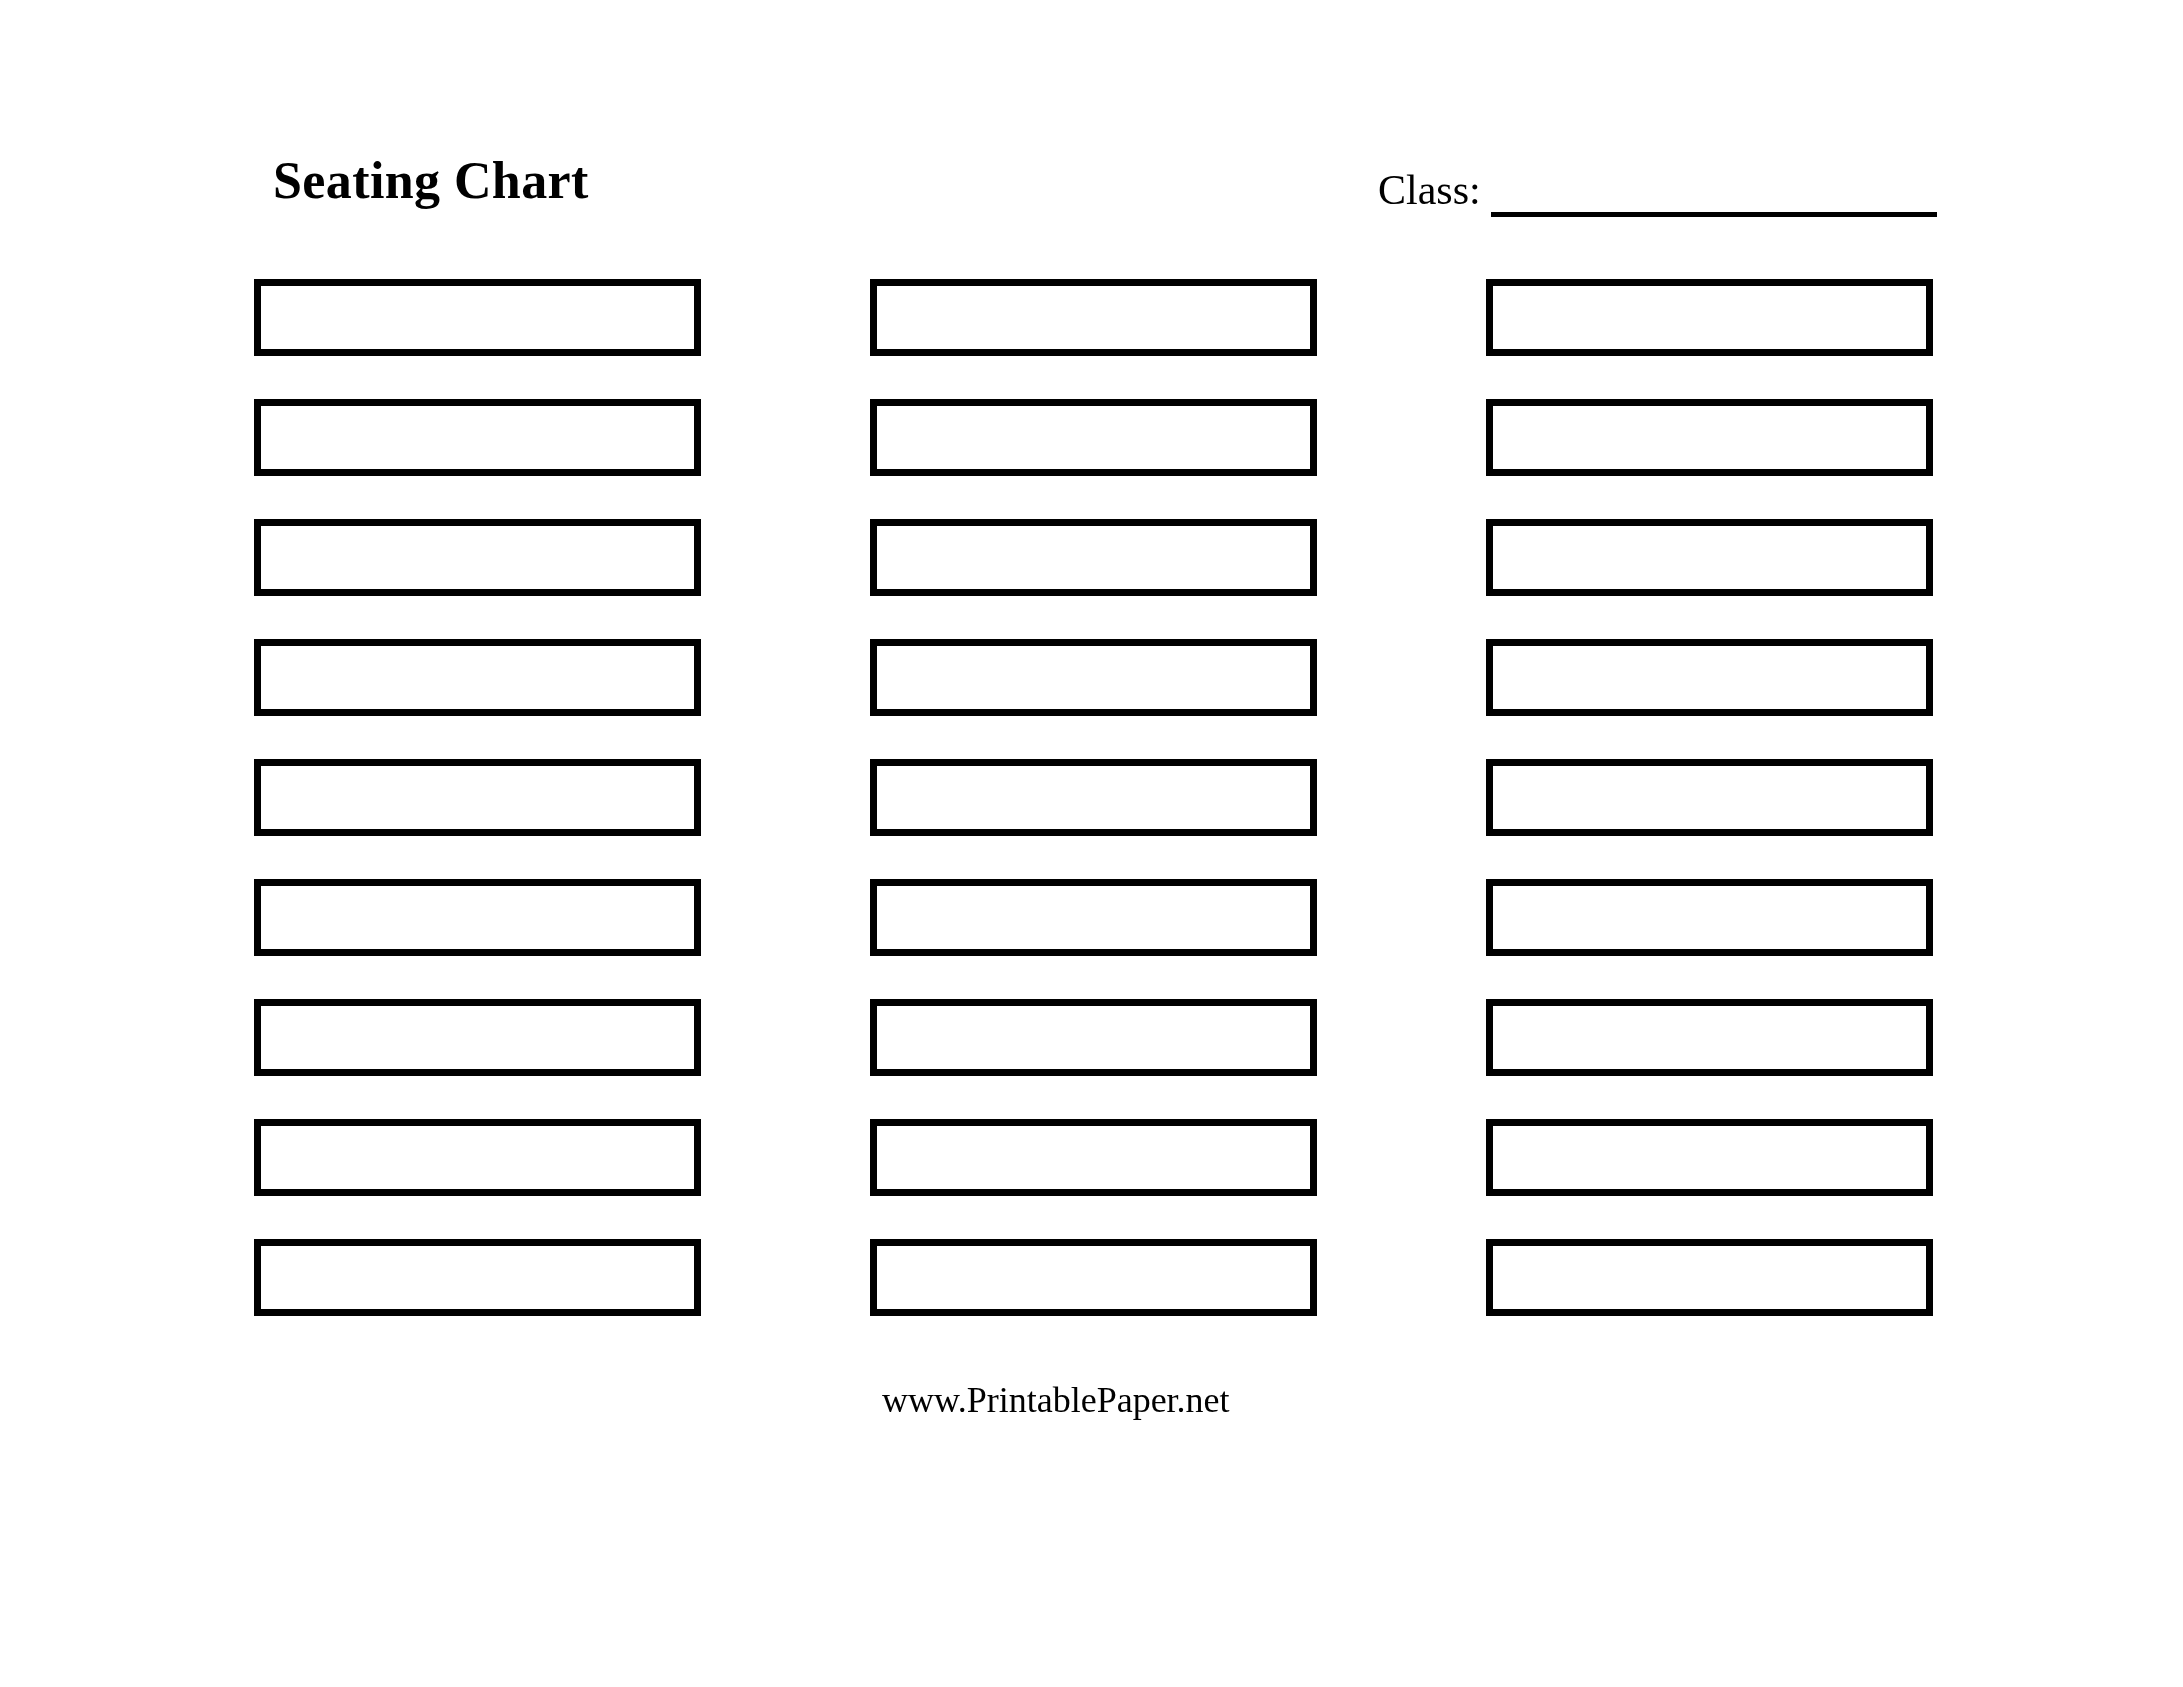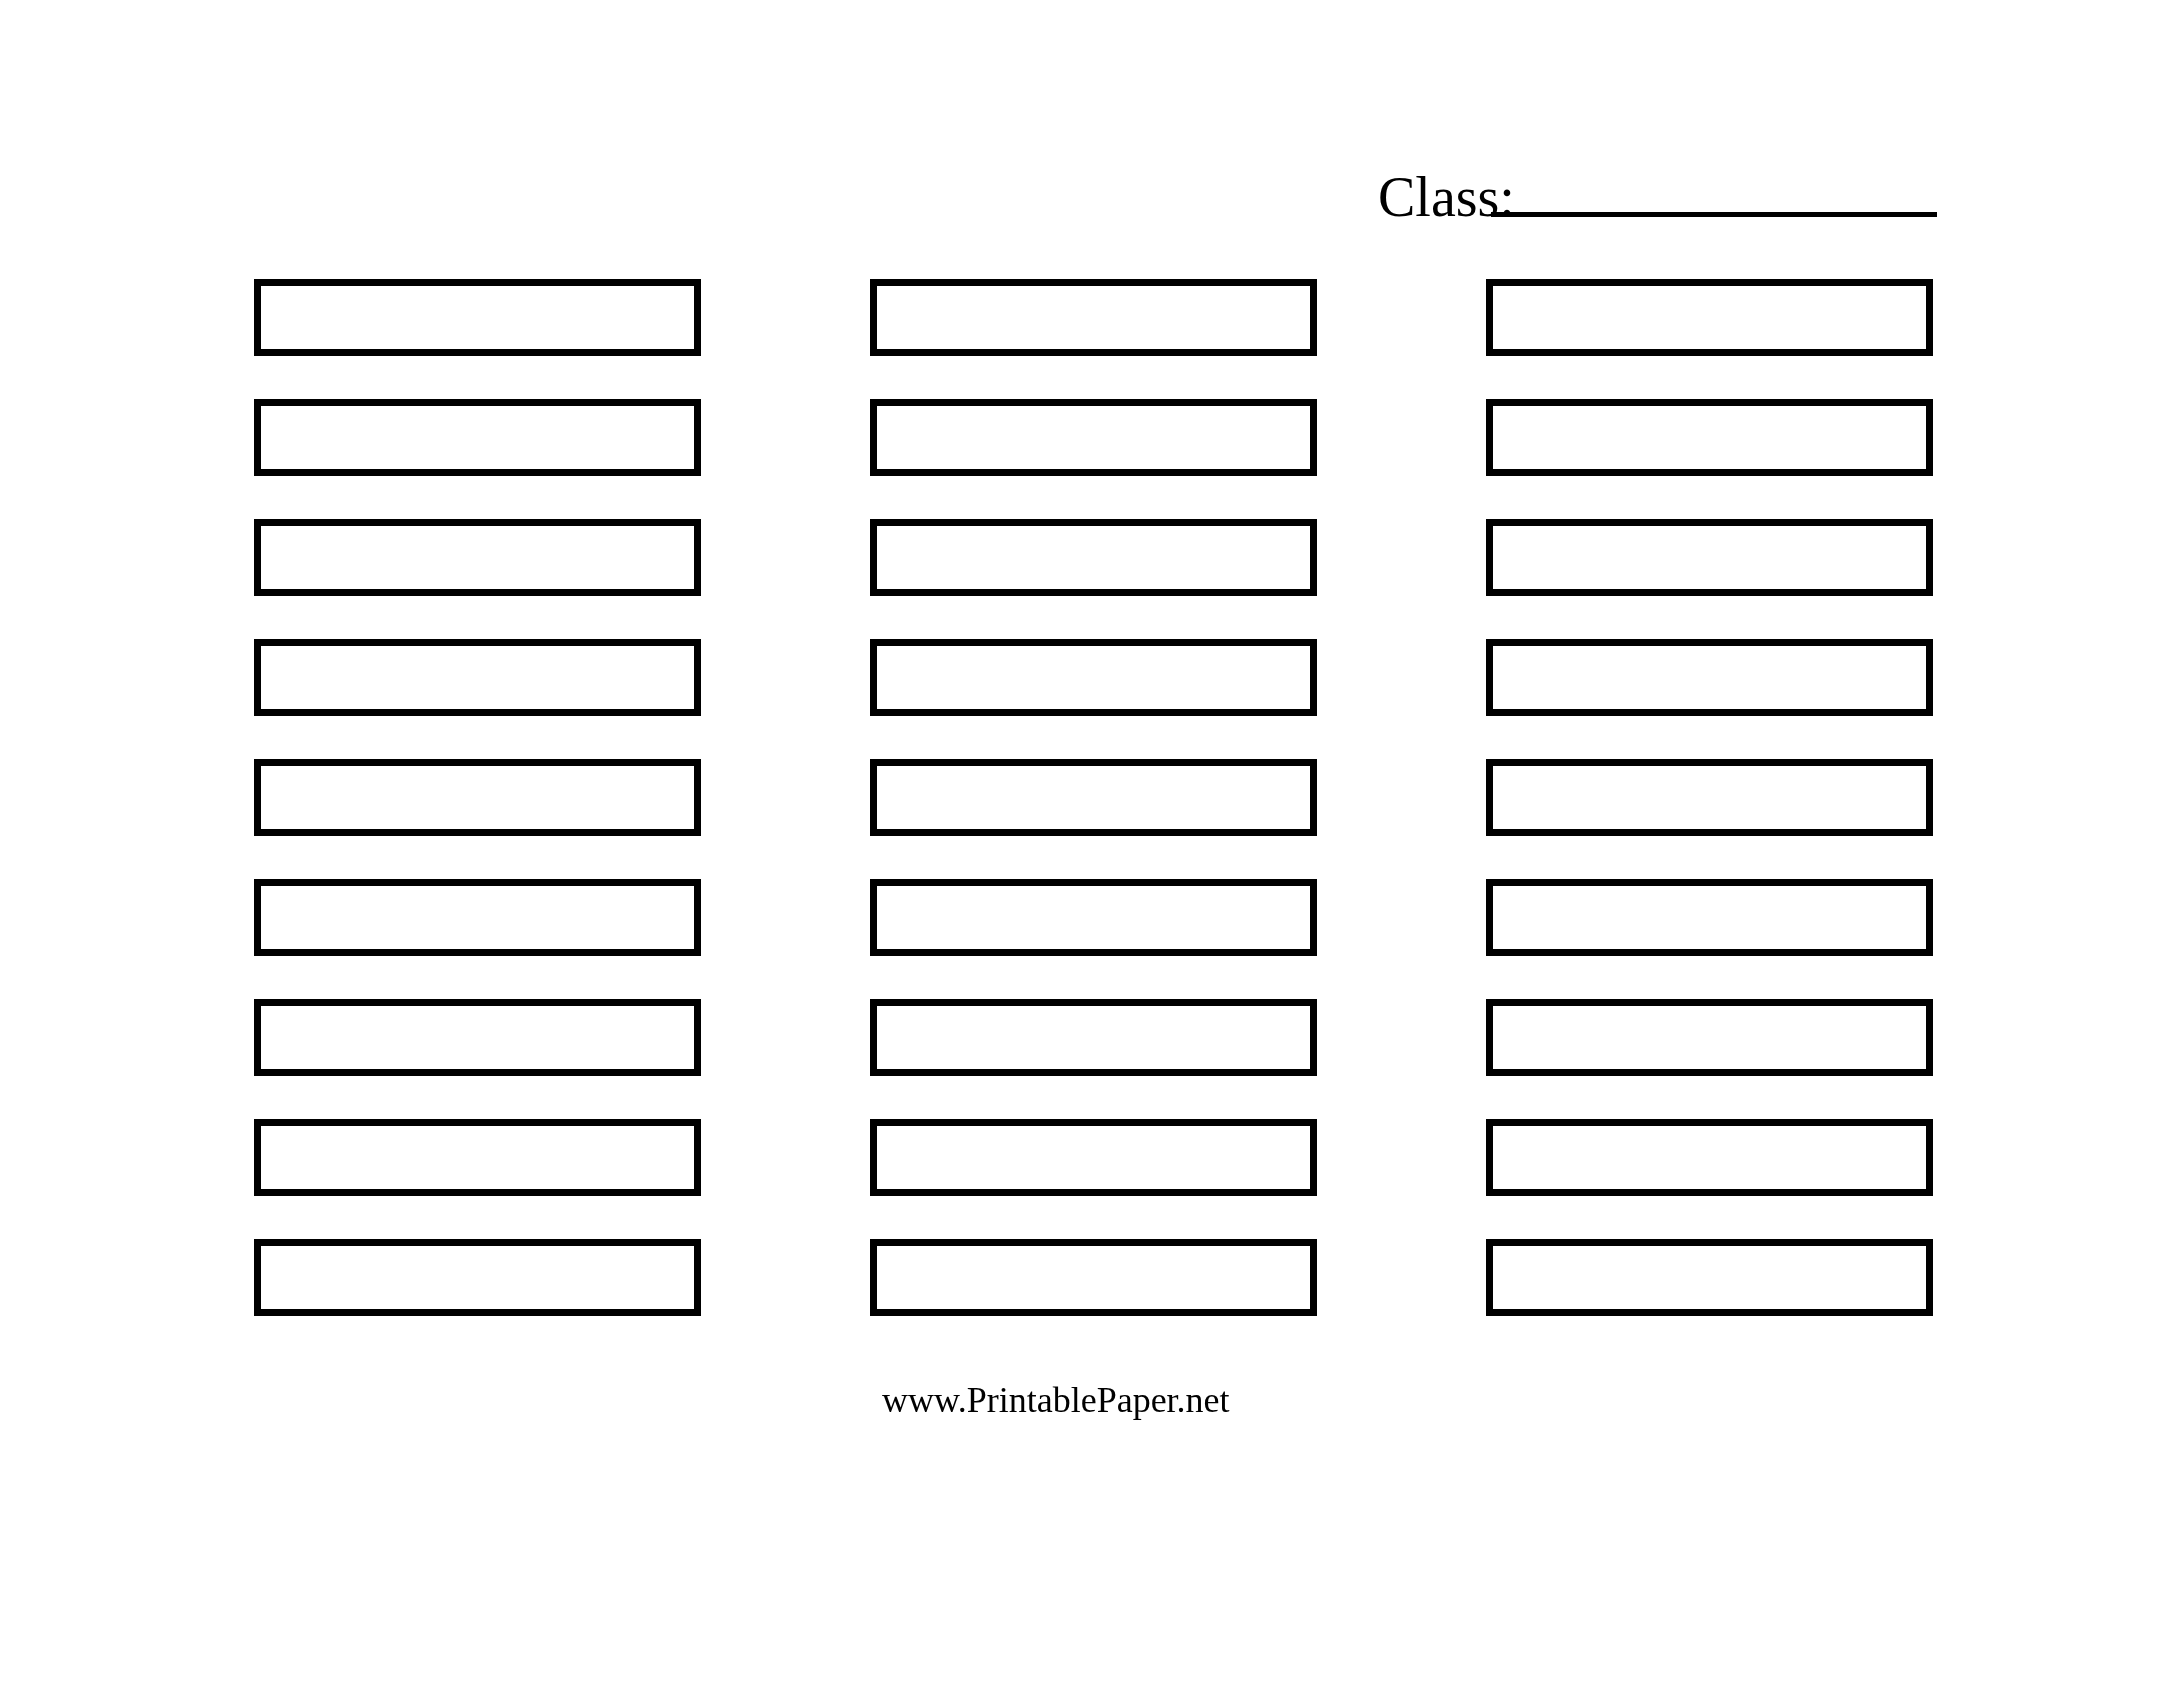--- a/index.html
+++ b/index.html
@@ -30,21 +30,21 @@
     font-size: 52px;
     font-weight: 700;
     line-height: 1;
     white-space: nowrap;
     letter-spacing: 0.4px;
   }
   .class-label {
     position: absolute;
     left: 1378px;
     top: 169px;
-    font-size: 56px;
+    font-size: 42px;
     font-weight: 400;
     line-height: 1;
     white-space: nowrap;
   }
   .class-value {
     position: absolute;
     left: 1502px;
     top: 169px;
     width: 432px;
     font-size: 42px;
@@ -84,20 +84,21 @@
     font-size: 36px;
     line-height: 1;
     white-space: nowrap;
   }
 </style>
 </head>
 <body>
 
 <div class="page">
 
+  <h1 class="title">Seating Chart</h1>
 
   <span class="class-label">Class:</span>
 
   <span class="class-value"></span>
 
   <div class="class-line"></div>
 
   <div class="seat-grid">
       <div class="seat-col">
         <div class="seat-box"></div>

